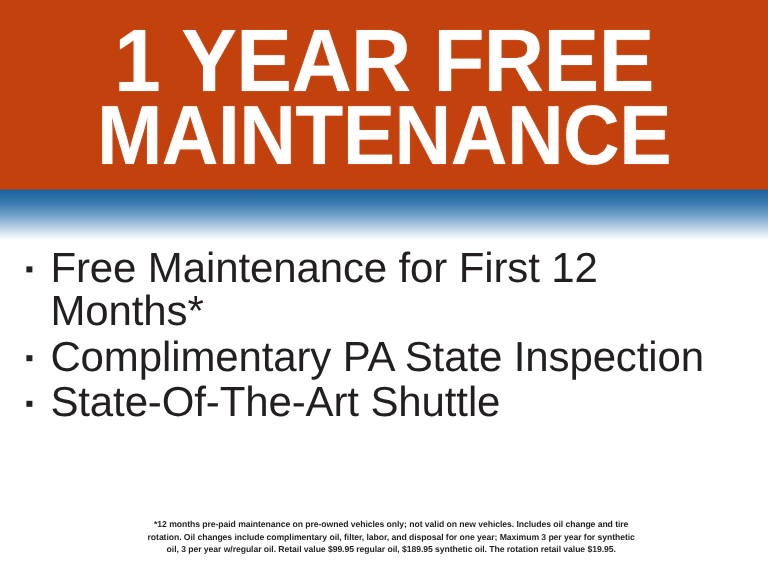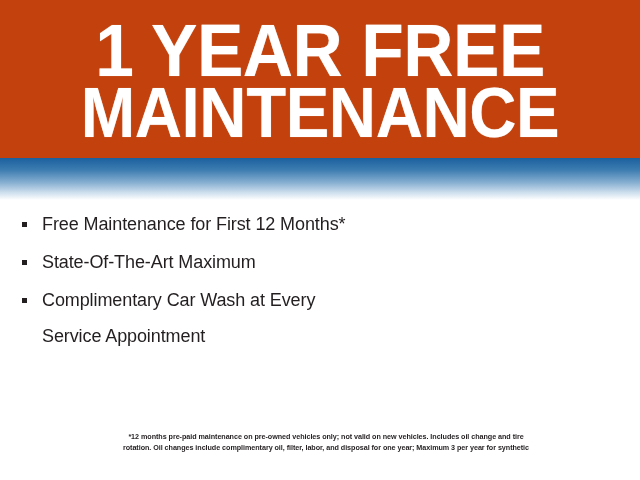--- a/index.html
+++ b/index.html
@@ -88,21 +88,21 @@
     padding-top: 16px;
   }
   .bullet-mark i {
     display: block;
     width: 5px;
     height: 5px;
     background: #231f20;
   }
   .bullet-text {
     flex: 1 1 auto;
-    font-size: 18px;
+    font-size: 35px;
     line-height: 36px;
     color: #231f20;
     font-weight: 400;
     letter-spacing: -0.1px;
     white-space: pre-line;
   }
 
   
   .fineprint {
     position: absolute;
@@ -133,37 +133,37 @@
 
   <div class="bullets">
 
     <div class="bullet-row">
       <div class="bullet-mark">
           <i></i>
         </div>
       <div class="bullet-text">Free Maintenance for First 12 Months*</div>
     </div>
 
-
     <div class="bullet-row">
       <div class="bullet-mark">
           <i></i>
         </div>
-      <div class="bullet-text">State-Of-The-Art Maximum</div>
+      <div class="bullet-text">Complimentary PA State Inspection</div>
     </div>
 
     <div class="bullet-row">
       <div class="bullet-mark">
           <i></i>
         </div>
-      <div class="bullet-text">Complimentary Car Wash at Every
-Service Appointment</div>
+      <div class="bullet-text">State-Of-The-Art Shuttle</div>
     </div>
+
 
 
   </div>
 
   <div class="fineprint">
     <span>*12 months pre-paid maintenance on pre-owned vehicles only; not valid on new vehicles. Includes oil change and tire</span>
     <span>rotation. Oil changes include complimentary oil, filter, labor, and disposal for one year; Maximum 3 per year for synthetic</span>
+    <span>oil, 3 per year w/regular oil. Retail value $99.95 regular oil, $189.95 synthetic oil. The rotation retail value $19.95.</span>
   </div>
 
 </div>
 
 </body></html>

